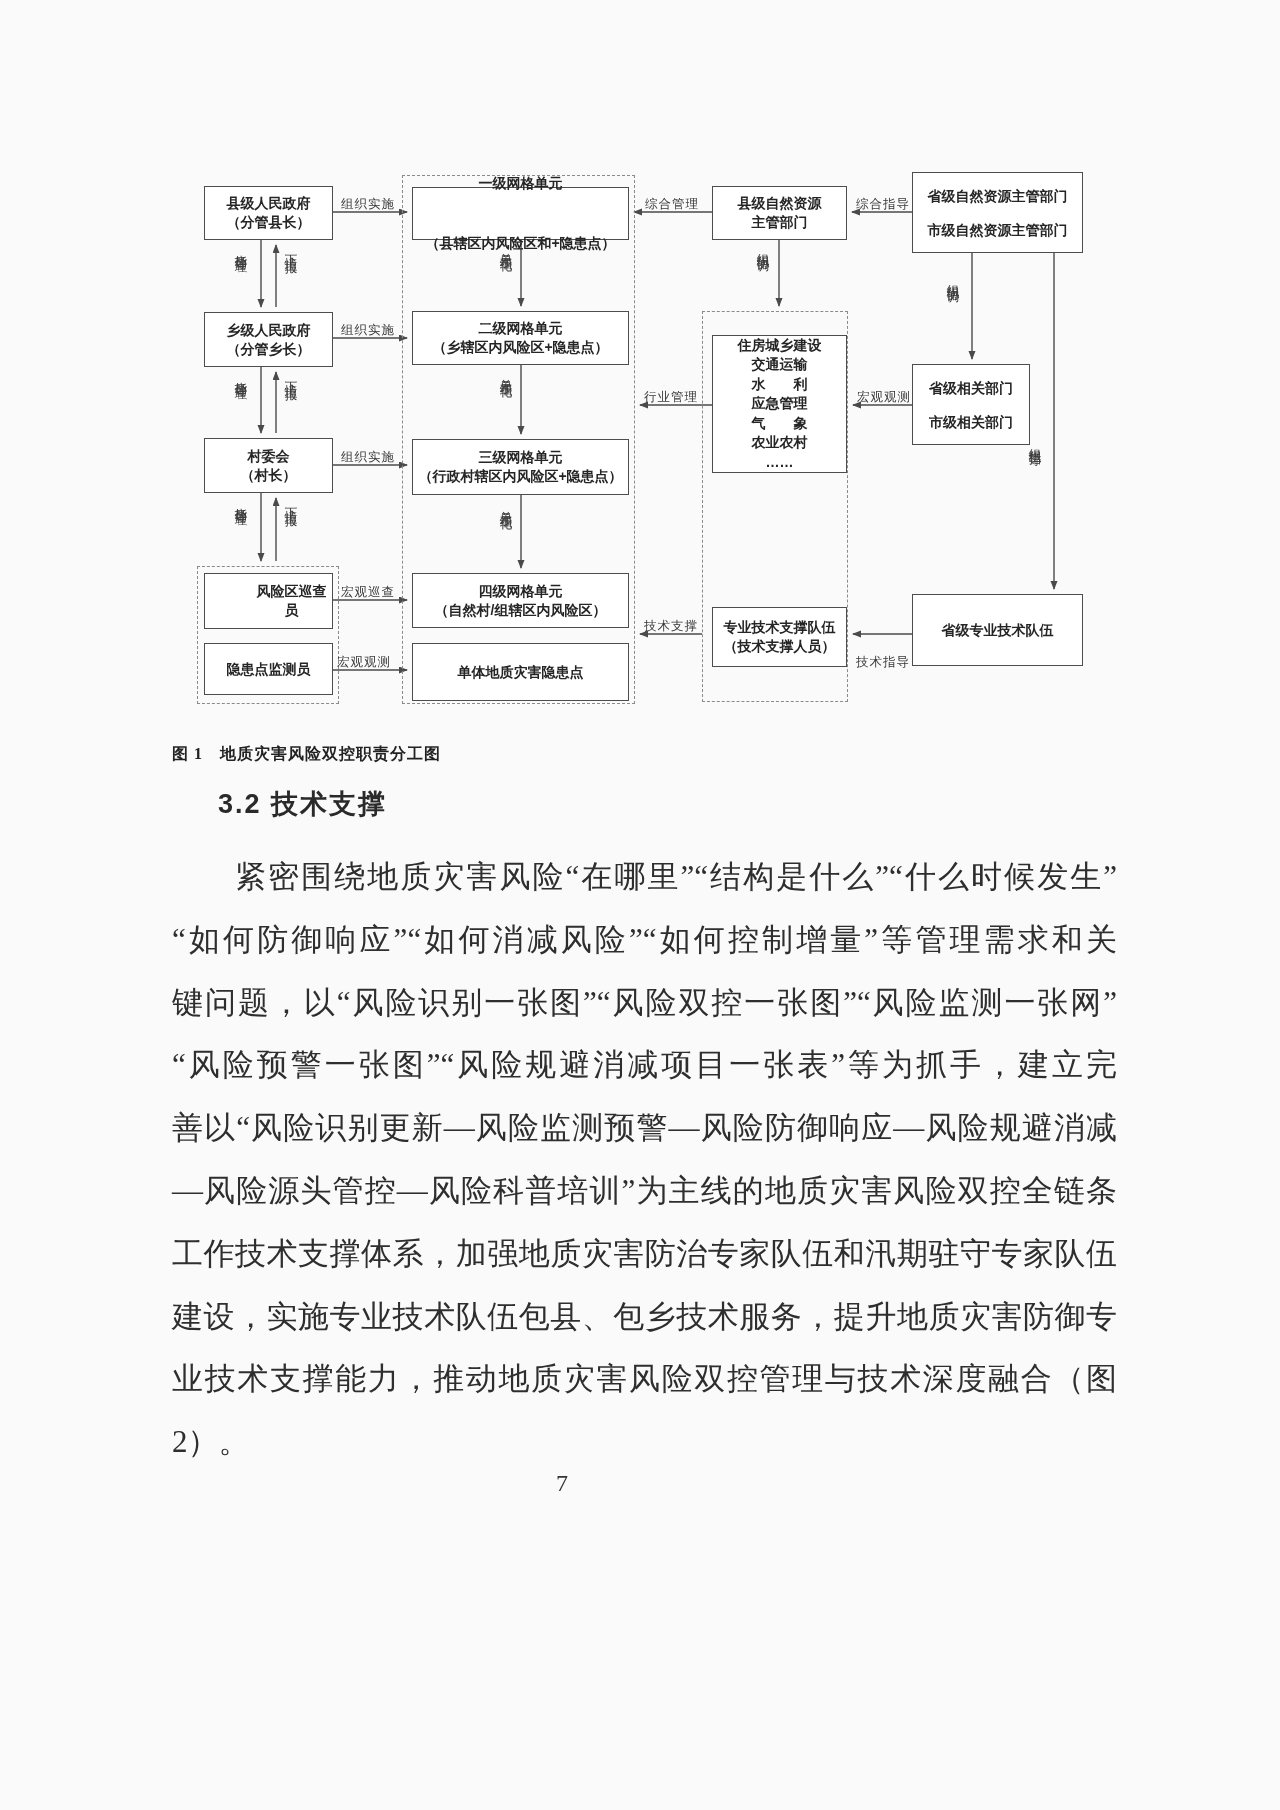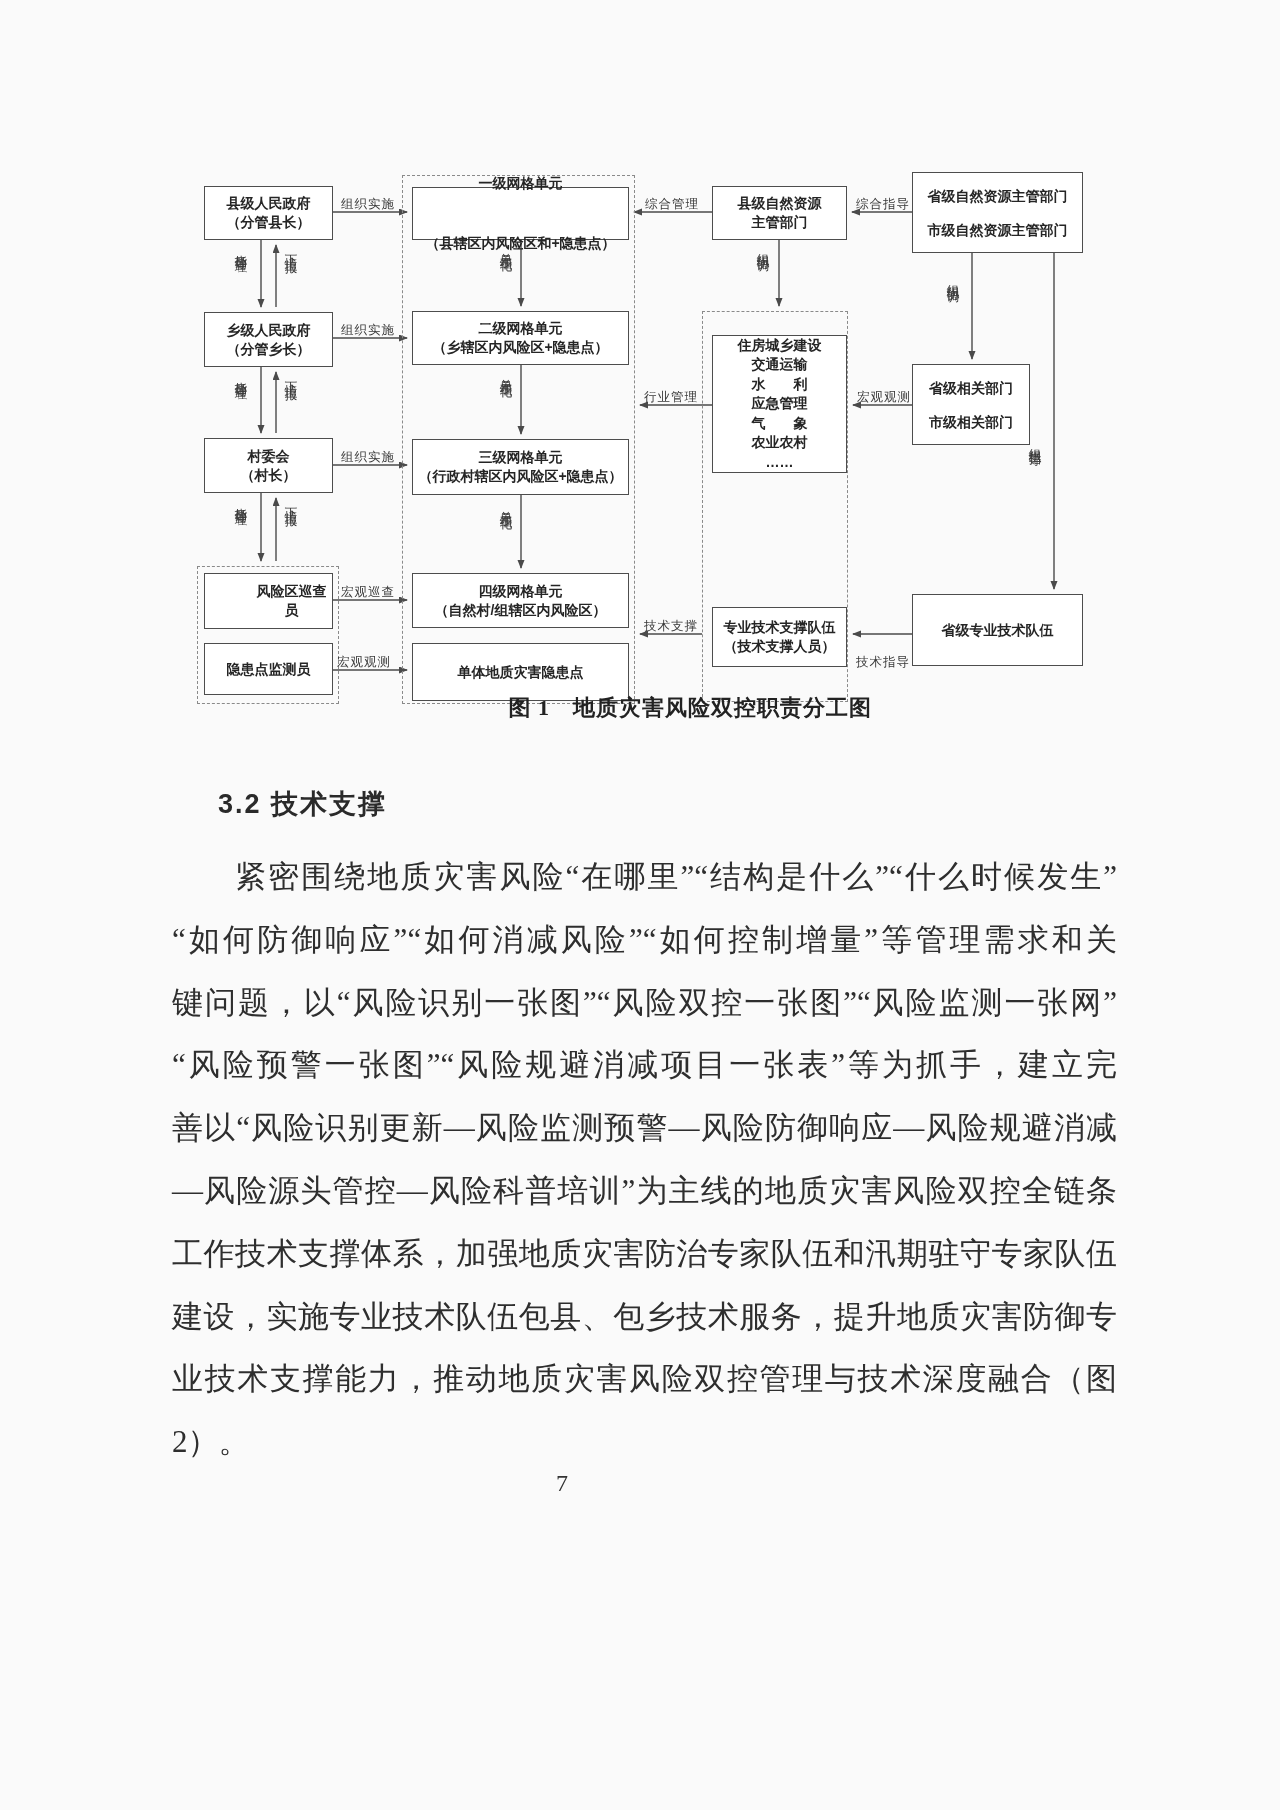--- a/index.html
+++ b/index.html
@@ -23,22 +23,22 @@
   .hl{
     position:absolute;font-size:12.5px;color:#3a3a3a;white-space:nowrap;
     font-family:"Liberation Serif","DejaVu Serif",serif;letter-spacing:1px;
   }
   .vl{
     position:absolute;writing-mode:vertical-rl;text-orientation:upright;
     font-size:12.5px;color:#3a3a3a;letter-spacing:2px;line-height:14px;
     font-family:"Liberation Serif","DejaVu Serif",serif;
   }
   .caption{
-    position:absolute;left:172px;top:693px;width:700px;text-align:right;
-    font-weight:bold;font-size:22px;letter-spacing:1px;color:#222;
+    position:absolute;left:172px;top:744px;width:700px;text-align:left;
+    font-weight:bold;font-size:16px;letter-spacing:1px;color:#222;
   }
   .heading{
     position:absolute;left:218px;top:786px;
     font-family:"Liberation Sans","DejaVu Sans",sans-serif;
     font-weight:bold;font-size:27px;color:#2a2a2a;letter-spacing:2px;
   }
   .bodytext{position:absolute;left:172px;top:846px;width:945px;font-size:31px;color:#2e2e2e;}
   .bl{height:62.8px;line-height:62.8px;white-space:nowrap;text-align:justify;text-align-last:justify;overflow:visible;}
   .bl.first{padding-left:63px;}
   .bl.last{text-align-last:auto;white-space:normal;}

